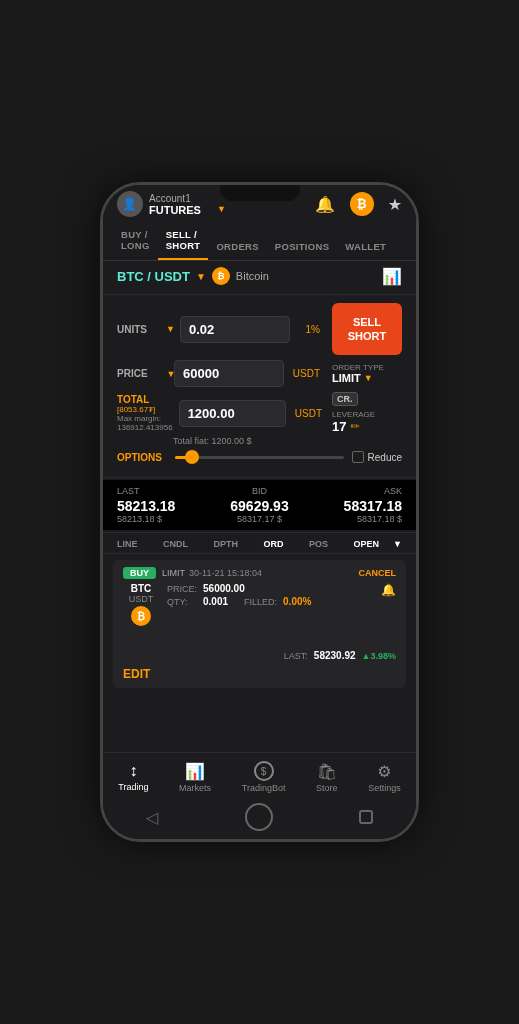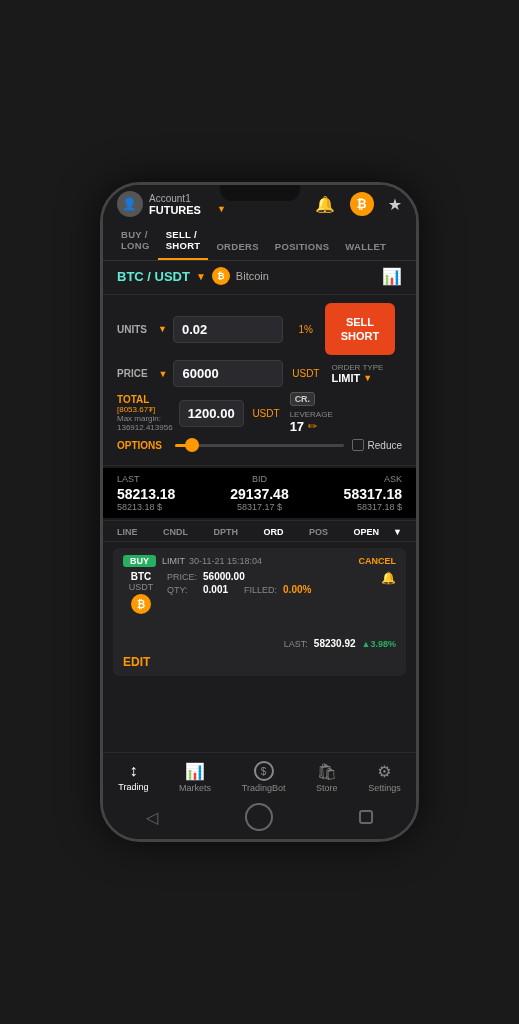--- a/index.html
+++ b/index.html
@@ -201,21 +201,21 @@
       margin-bottom: 5px;
       gap: 6px;
     }
     .form-label {
       color: #aaa;
       font-size: 10px;
       font-weight: bold;
       min-width: 50px;
       display: flex;
       align-items: center;
-      gap: 11px;
+      gap: 19px;
     }
     .label-arrow {
       color: #f90;
       font-size: 9px;
     }
     .form-input {
       flex: 1;
       background: #2a2a2e;
       border: 1px solid #3a3a3e;
       border-radius: 4px;
@@ -244,20 +244,21 @@
       text-transform: uppercase;
     }
     .form-unit-label {
       color: #f90;
       font-size: 10px;
       min-width: 30px;
       text-align: right;
     }
     .form-row-total {
       display: flex;
+      flex-direction: column;
       margin-bottom: 5px;
     }
     .total-main-row {
       display: flex;
       align-items: center;
       gap: 6px;
     }
     .total-label-col {
       min-width: 50px;
     }
@@ -792,21 +793,21 @@
     <div class="divider"></div>
 
     <div class="market-data">
       <div class="market-col">
         <span class="market-header">LAST</span>
         <span class="market-value">58213.18</span>
         <span class="market-sub">58213.18 $</span>
       </div>
       <div class="market-col center">
         <span class="market-header">BID</span>
-        <span class="market-value">29137.48</span>
+        <span class="market-value">69629.93</span>
         <span class="market-sub">58317.17 $</span>
       </div>
       <div class="market-col right">
         <span class="market-header">ASK</span>
         <span class="market-value">58317.18</span>
         <span class="market-sub">58317.18 $</span>
       </div>
     </div>
 
     <div class="divider"></div>

